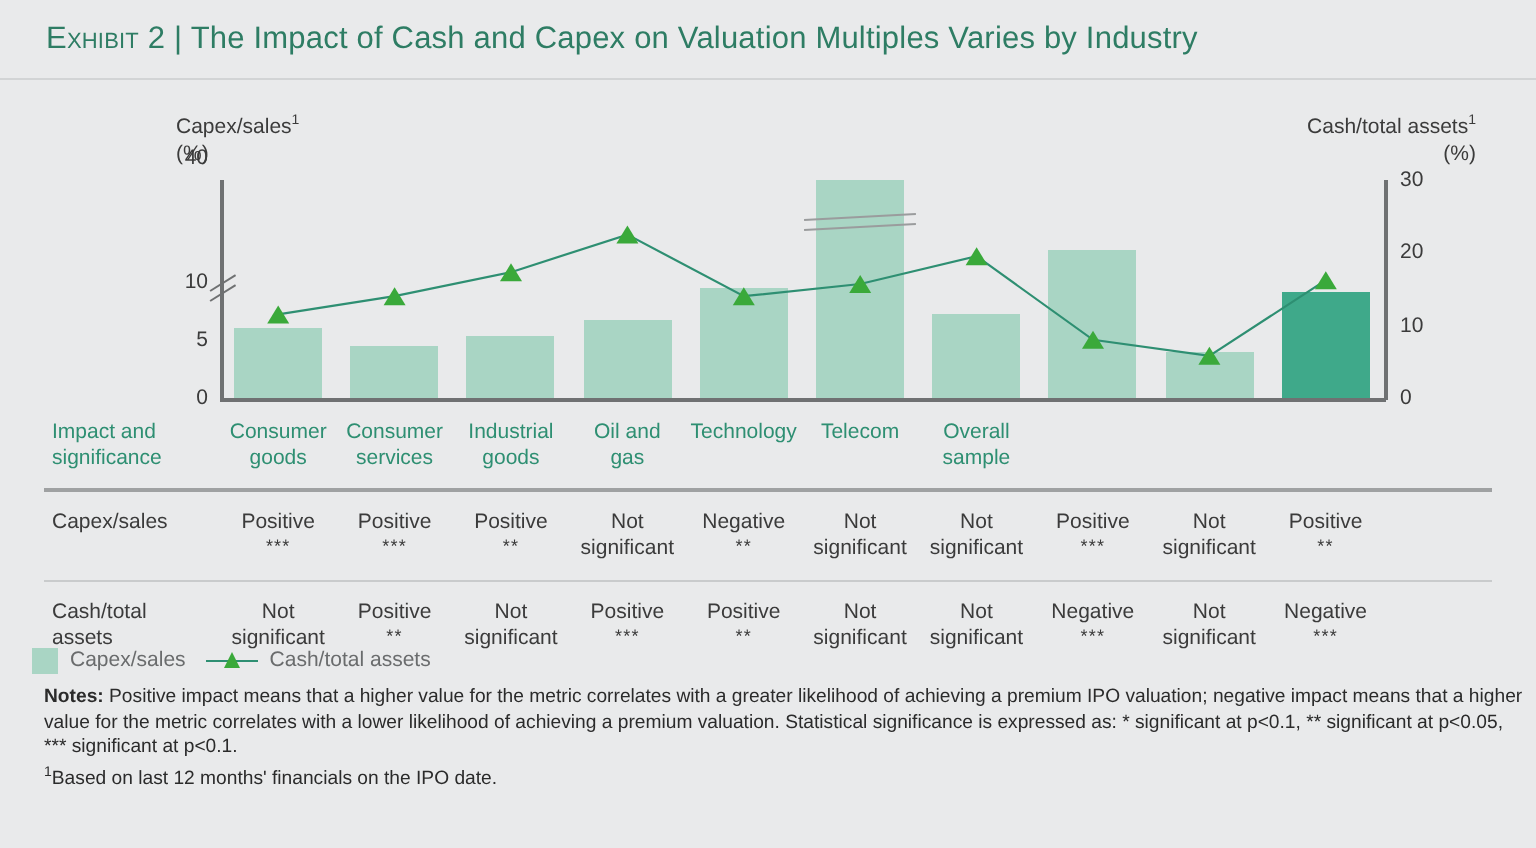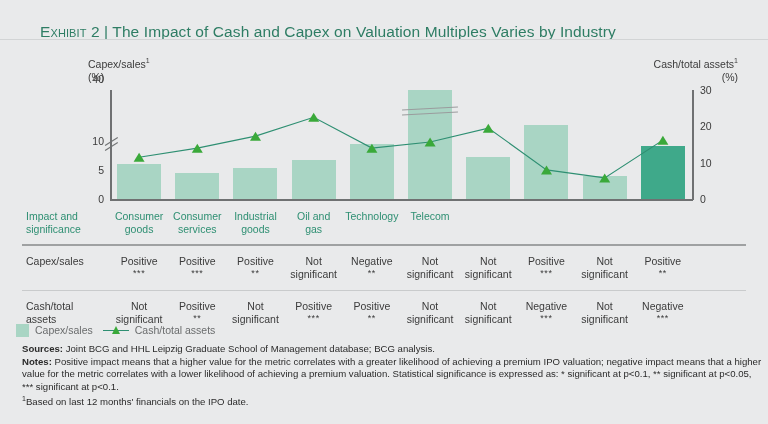--- a/index.html
+++ b/index.html
@@ -6,22 +6,22 @@
   html, body {
     width: 768px; height: 424px;
     background: #e9eaeb;
     font-family: "Liberation Sans", sans-serif;
     overflow: hidden;
   }
   #root { position: relative; width: 768px; height: 424px; }
 
   
   .title-bar {
-    position: absolute; left: 0; top: 12px; width: 768px; height: 40px;
-    display: flex; align-items: center; padding-left: 40px;
+    position: absolute; left: 0; top: 0; width: 768px; height: 40px;
+    display: flex; align-items: center; padding-left: 23px;
   }
   .title-text {
     font-size: 15.5px; color: #2e7d64; letter-spacing: .1px; white-space: nowrap;
   }
   .title-exh { font-variant: small-caps; }
   .title-rule {
     position: absolute; left: 0; top: 39px; width: 768px; height: 1px;
     background: #d2d4d5;
   }
 
@@ -224,20 +224,21 @@
 
   <div class="table">
     <div class="trow head" id="headRow">
         <div class="tcell first" style="width: 110px;"><span>Impact and</span><br><span>significance</span></div>
         <div class="tcell" style="width: 58.2px;"><span>Consumer</span><br><span>goods</span></div>
         <div class="tcell" style="width: 58.2px;"><span>Consumer</span><br><span>services</span></div>
         <div class="tcell" style="width: 58.2px;"><span>Industrial</span><br><span>goods</span></div>
         <div class="tcell" style="width: 58.2px;"><span>Oil and</span><br><span>gas</span></div>
         <div class="tcell" style="width: 58.2px;"><span>Technology</span></div>
         <div class="tcell" style="width: 58.2px;"><span>Telecom</span></div>
+        <div class="tcell" style="width: 58.2px;"><span>Overall</span><br><span>sample</span></div>
       </div>
     <div class="rule thick"></div>
     <div class="trow sig-row" id="row0">
         <div class="tcell first" style="width: 110px;"><span>Capex/sales</span></div>
         <div class="tcell" style="width: 58.2px;"><span>Positive</span><span class="stars">***</span></div>
         <div class="tcell" style="width: 58.2px;"><span>Positive</span><span class="stars">***</span></div>
         <div class="tcell" style="width: 58.2px;"><span>Positive</span><span class="stars">**</span></div>
         <div class="tcell" style="width: 58.2px;"><span>Not</span><br><span>significant</span></div>
         <div class="tcell" style="width: 58.2px;"><span>Negative</span><span class="stars">**</span></div>
         <div class="tcell" style="width: 58.2px;"><span>Not</span><br><span>significant</span></div>
@@ -270,24 +271,20 @@
     <div class="lg-item">
       <span class="lg-line">
           <i></i>
           <b></b>
         </span>
       <span class="lg-label">Cash/total assets</span>
     </div>
   </div>
 
   <div class="notes">
-    <p>
-      <b>Sources:</b>
-      <span>Joint BCG and HHL Leipzig Graduate School of Management database; BCG analysis.</span>
-    </p>
     <p>
       <b>Notes:</b>
       <span>Positive impact means that a higher value for the metric correlates with a greater likelihood of achieving a premium IPO valuation; negative impact means that a higher value for the metric correlates with a lower likelihood of achieving a premium valuation. Statistical significance is expressed as: * significant at p&lt;0.1, ** significant at p&lt;0.05, *** significant at p&lt;0.1.</span>
     </p>
     <p>
       <sup>1</sup><span>Based on last 12 months' financials on the IPO date.</span>
     </p>
   </div>
 </div>
 

